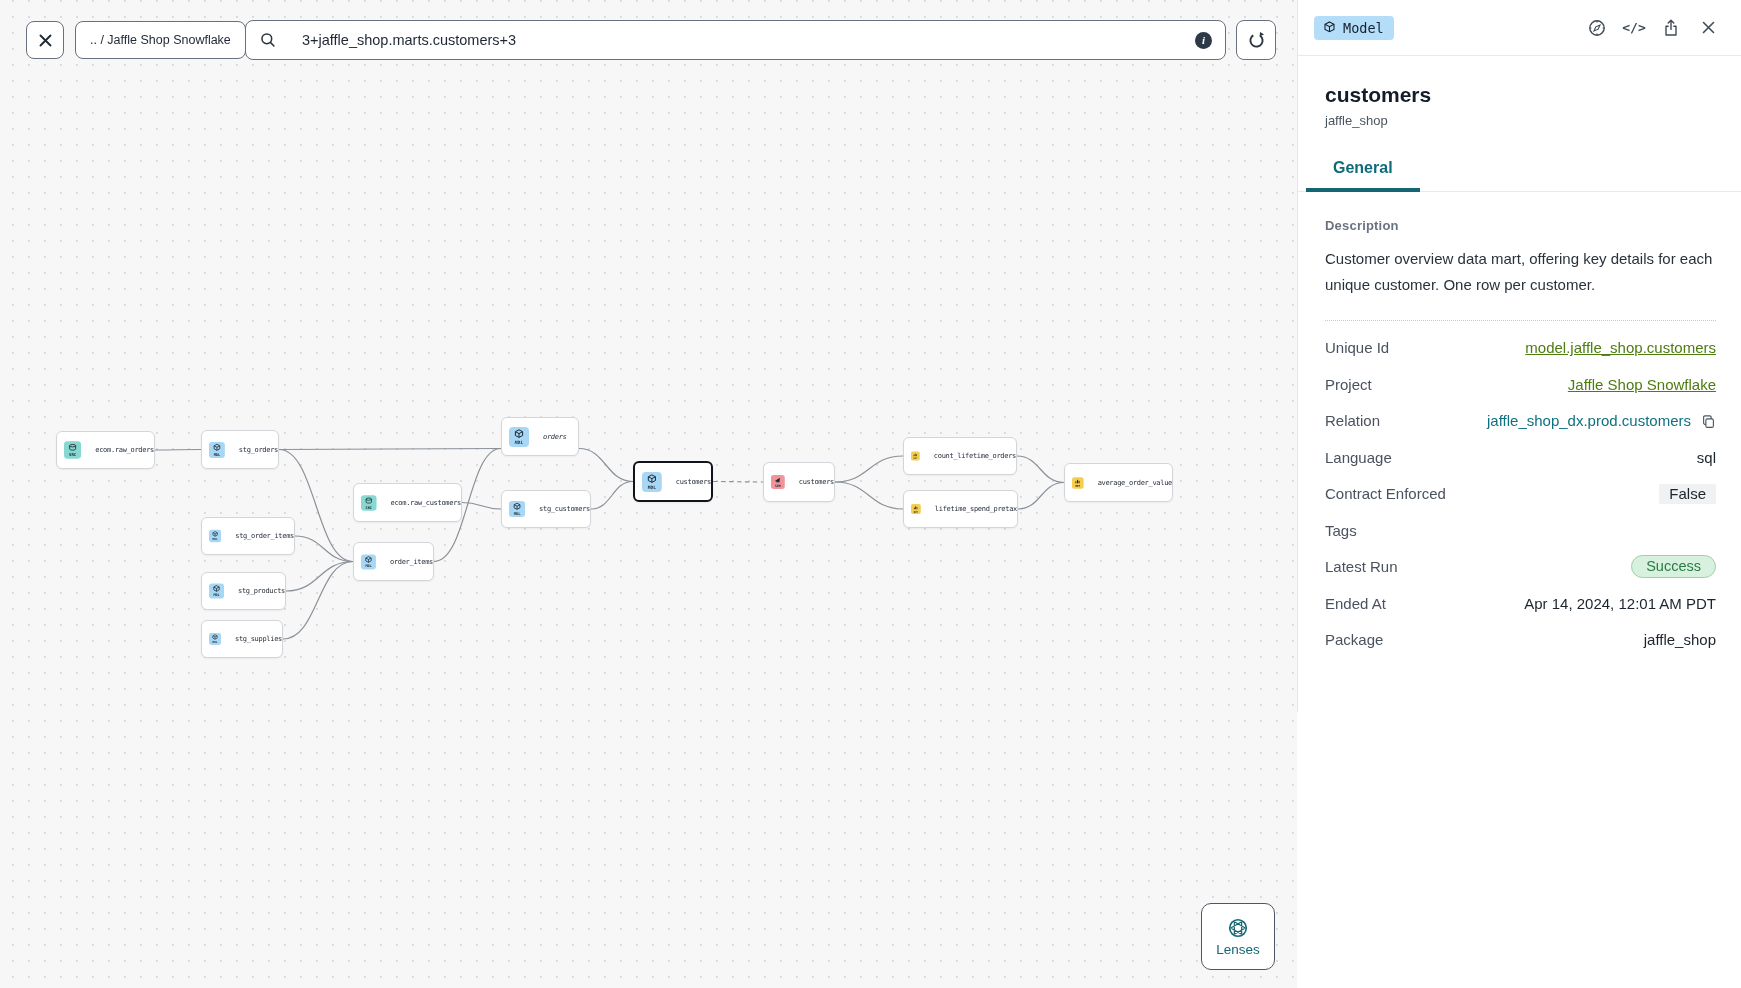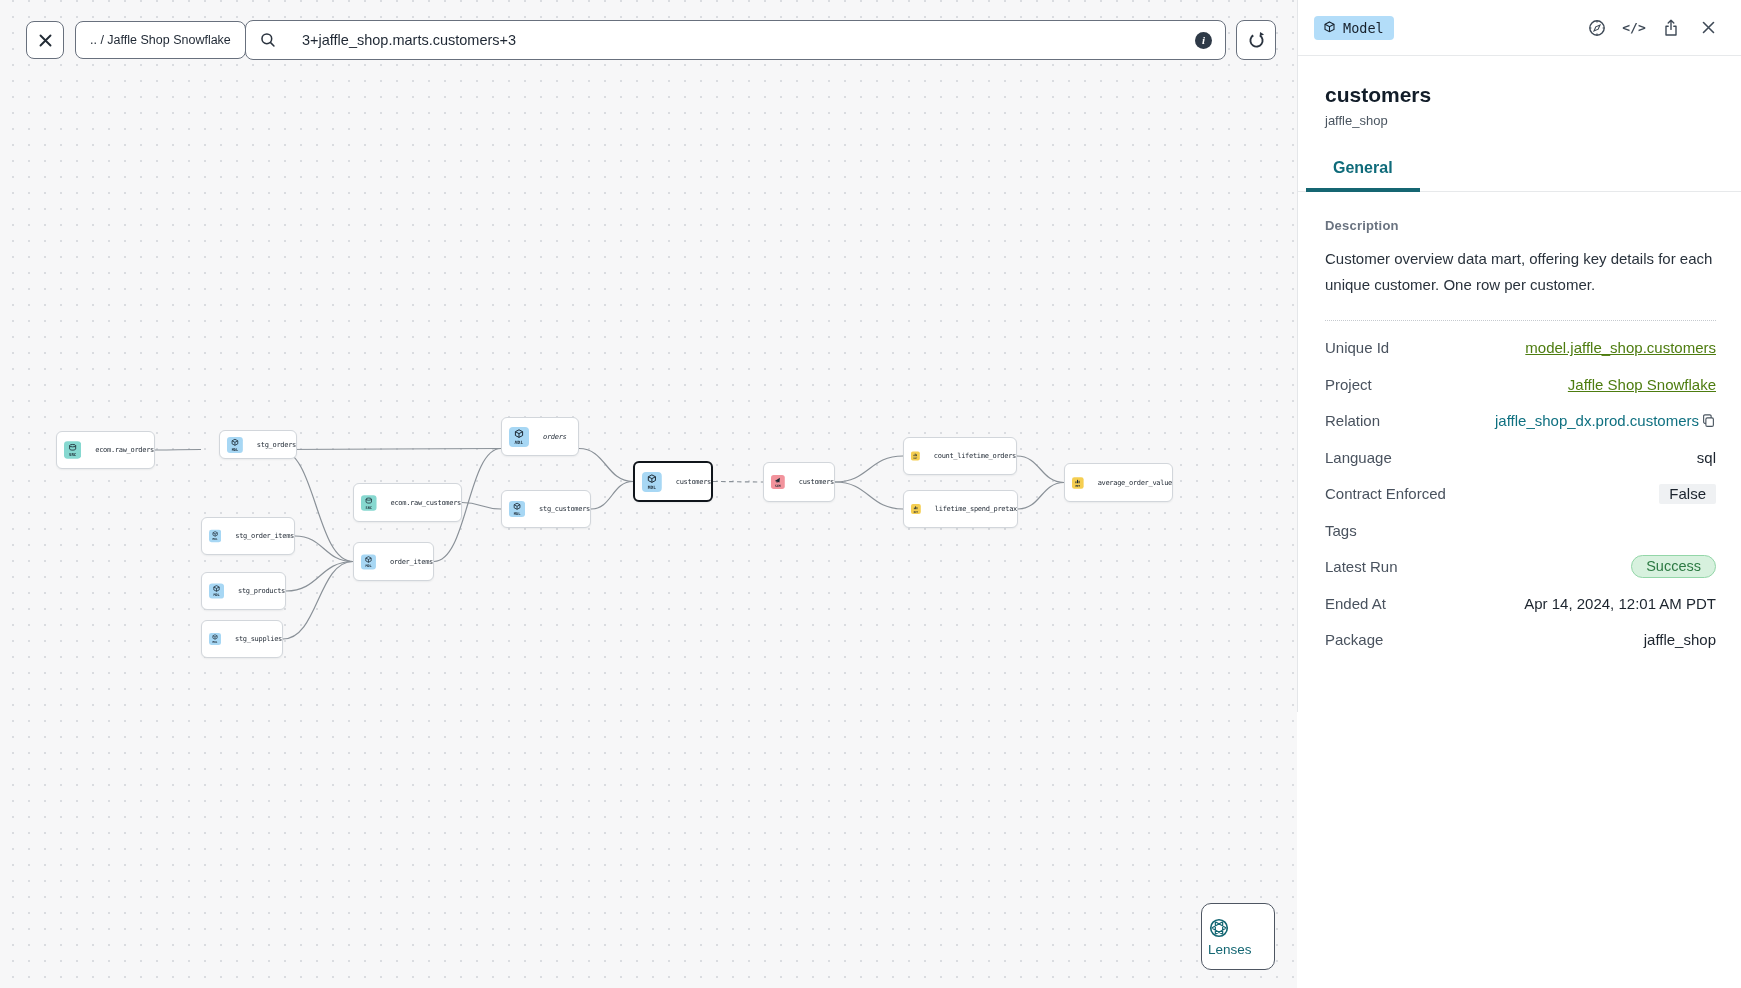--- a/index.html
+++ b/index.html
@@ -33,21 +33,21 @@
           border-radius:8px;background:#fff;display:flex;align-items:center;padding:0 13px;gap:23px;}
   .searchbox input{flex:1;border:none;outline:none;font-size:14.5px;color:#1e2733;
           font-family:"Liberation Sans",sans-serif;background:transparent;}
   .info-icon{width:17px;height:17px;border-radius:50%;background:#2e3947;color:#fff;flex:0 0 17px;
           display:flex;align-items:center;justify-content:center;
           font:italic bold 11px "Liberation Serif",serif;cursor:pointer;}
   .btn-refresh{left:1236px;top:20px;width:40px;height:40px;}
 
   .lenses{position:absolute;left:1201px;top:903px;width:74px;height:67px;background:#fff;
           border:1.5px solid #4e5662;border-radius:10px;display:flex;flex-direction:column;
-          align-items:flex-start;justify-content:center;gap:3px;cursor:pointer;}
+          align-items:center;justify-content:center;gap:3px;cursor:pointer;}
   .lenses span{font-size:13.5px;color:#136672;}
 
   
   .panel{position:absolute;left:1297px;top:0;width:444px;height:712px;background:#fff;
          border-left:1px solid #e4e6e9;}
   .panel-header{height:56px;display:flex;align-items:center;justify-content:space-between;
          padding:0 22px 0 16px;border-bottom:1px solid #e7e9eb;}
   .model-badge{display:flex;align-items:center;gap:6px;background:#b3ddf9;color:#16202b;
          font-family:"DejaVu Sans Mono",monospace;font-size:13.5px;padding:4px 10px 4px 8px;
          border-radius:4px;}
@@ -59,21 +59,21 @@
   .subtitle{margin:7px 27px 0;font-size:13px;color:#4a5560;}
   .tabs{margin-top:31px;padding-left:8px;border-bottom:1px solid #e7e9eb;display:flex;}
   .tab{padding:0 27px 11px;font-size:16px;font-weight:bold;color:#0f6b7a;
        border-bottom:4px solid #156672;margin-bottom:-1px;cursor:pointer;}
   .content{padding:26px 25px 0 27px;}
   .desc-label{font-size:13px;font-weight:bold;color:#6a7380;letter-spacing:.2px;}
   .desc{margin:13px 0 0;font-size:15px;line-height:1.75;color:#29323c;}
   .dotted{border-top:1.5px dotted #c6cacf;margin:21px 0 9px;}
   .row{display:flex;justify-content:space-between;align-items:center;min-height:36.5px;font-size:15px;}
   .row-label{color:#49525e;}
-  .row-value{color:#1c242e;display:flex;align-items:center;gap:2px;}
+  .row-value{color:#1c242e;display:flex;align-items:flex-end;gap:10px;}
   a.link{color:#4d7c0f;text-decoration:underline;cursor:pointer;}
   .val-teal{color:#0f7080;}
   .badge-false{background:#eff1f3;padding:1px 10px 2px;color:#1c242e;border-radius:2px;}
   .pill-success{background:#d7f1de;border:1px solid #93d6a8;color:#2c7a43;border-radius:13px;
        padding:2px 14px 3px;font-size:14.5px;}
   .copy-btn{background:none;border:none;padding:0;cursor:pointer;display:flex;align-items:center;}
 </style>
 </head>
 <body>
 
@@ -102,21 +102,21 @@
           <svg width="20" height="20" viewBox="0 0 20 20">
     <rect width="20" height="20" rx="4" fill="#86D8D0"></rect>
     <g stroke="#1B2833" stroke-width="1">
               <ellipse cx="10" cy="5" rx="3.5" ry="1.4" fill="none"></ellipse>
               <path d="M6.5 5 V8.7 c0 .8 1.57 1.45 3.5 1.45 s3.5 -.65 3.5 -1.45 V5" fill="none"></path>
             </g>
     <text x="10" y="17.2" text-anchor="middle" font-size="4.6" font-weight="bold" font-family="DejaVu Sans Mono, monospace" fill="#1B2833">SRC</text>
           </svg>
           <span class="nlabel">ecom.raw_orders</span>
         </div>
-        <div class="node" style="left: 201px; top: 430px; width: 78px; height: 29px; margin-left: 18px;">
+        <div class="node" style="left: 201px; top: 430px; width: 78px; height: 39px;">
           <svg width="20" height="20" viewBox="0 0 20 20">
     <rect width="20" height="20" rx="4" fill="#A7D7F4"></rect>
     <g stroke="#1B2833" stroke-width="1">
               <path d="M10 2.8 L13.6 4.7 V8.5 L10 10.4 L6.4 8.5 V4.7 Z" fill="none"></path>
               <path d="M6.4 4.7 L10 6.6 L13.6 4.7 M10 6.6 V10.4" fill="none"></path>
             </g>
     <text x="10" y="17.2" text-anchor="middle" font-size="4.6" font-weight="bold" font-family="DejaVu Sans Mono, monospace" fill="#1B2833">MDL</text>
           </svg>
           <span class="nlabel">stg_orders</span>
         </div>

